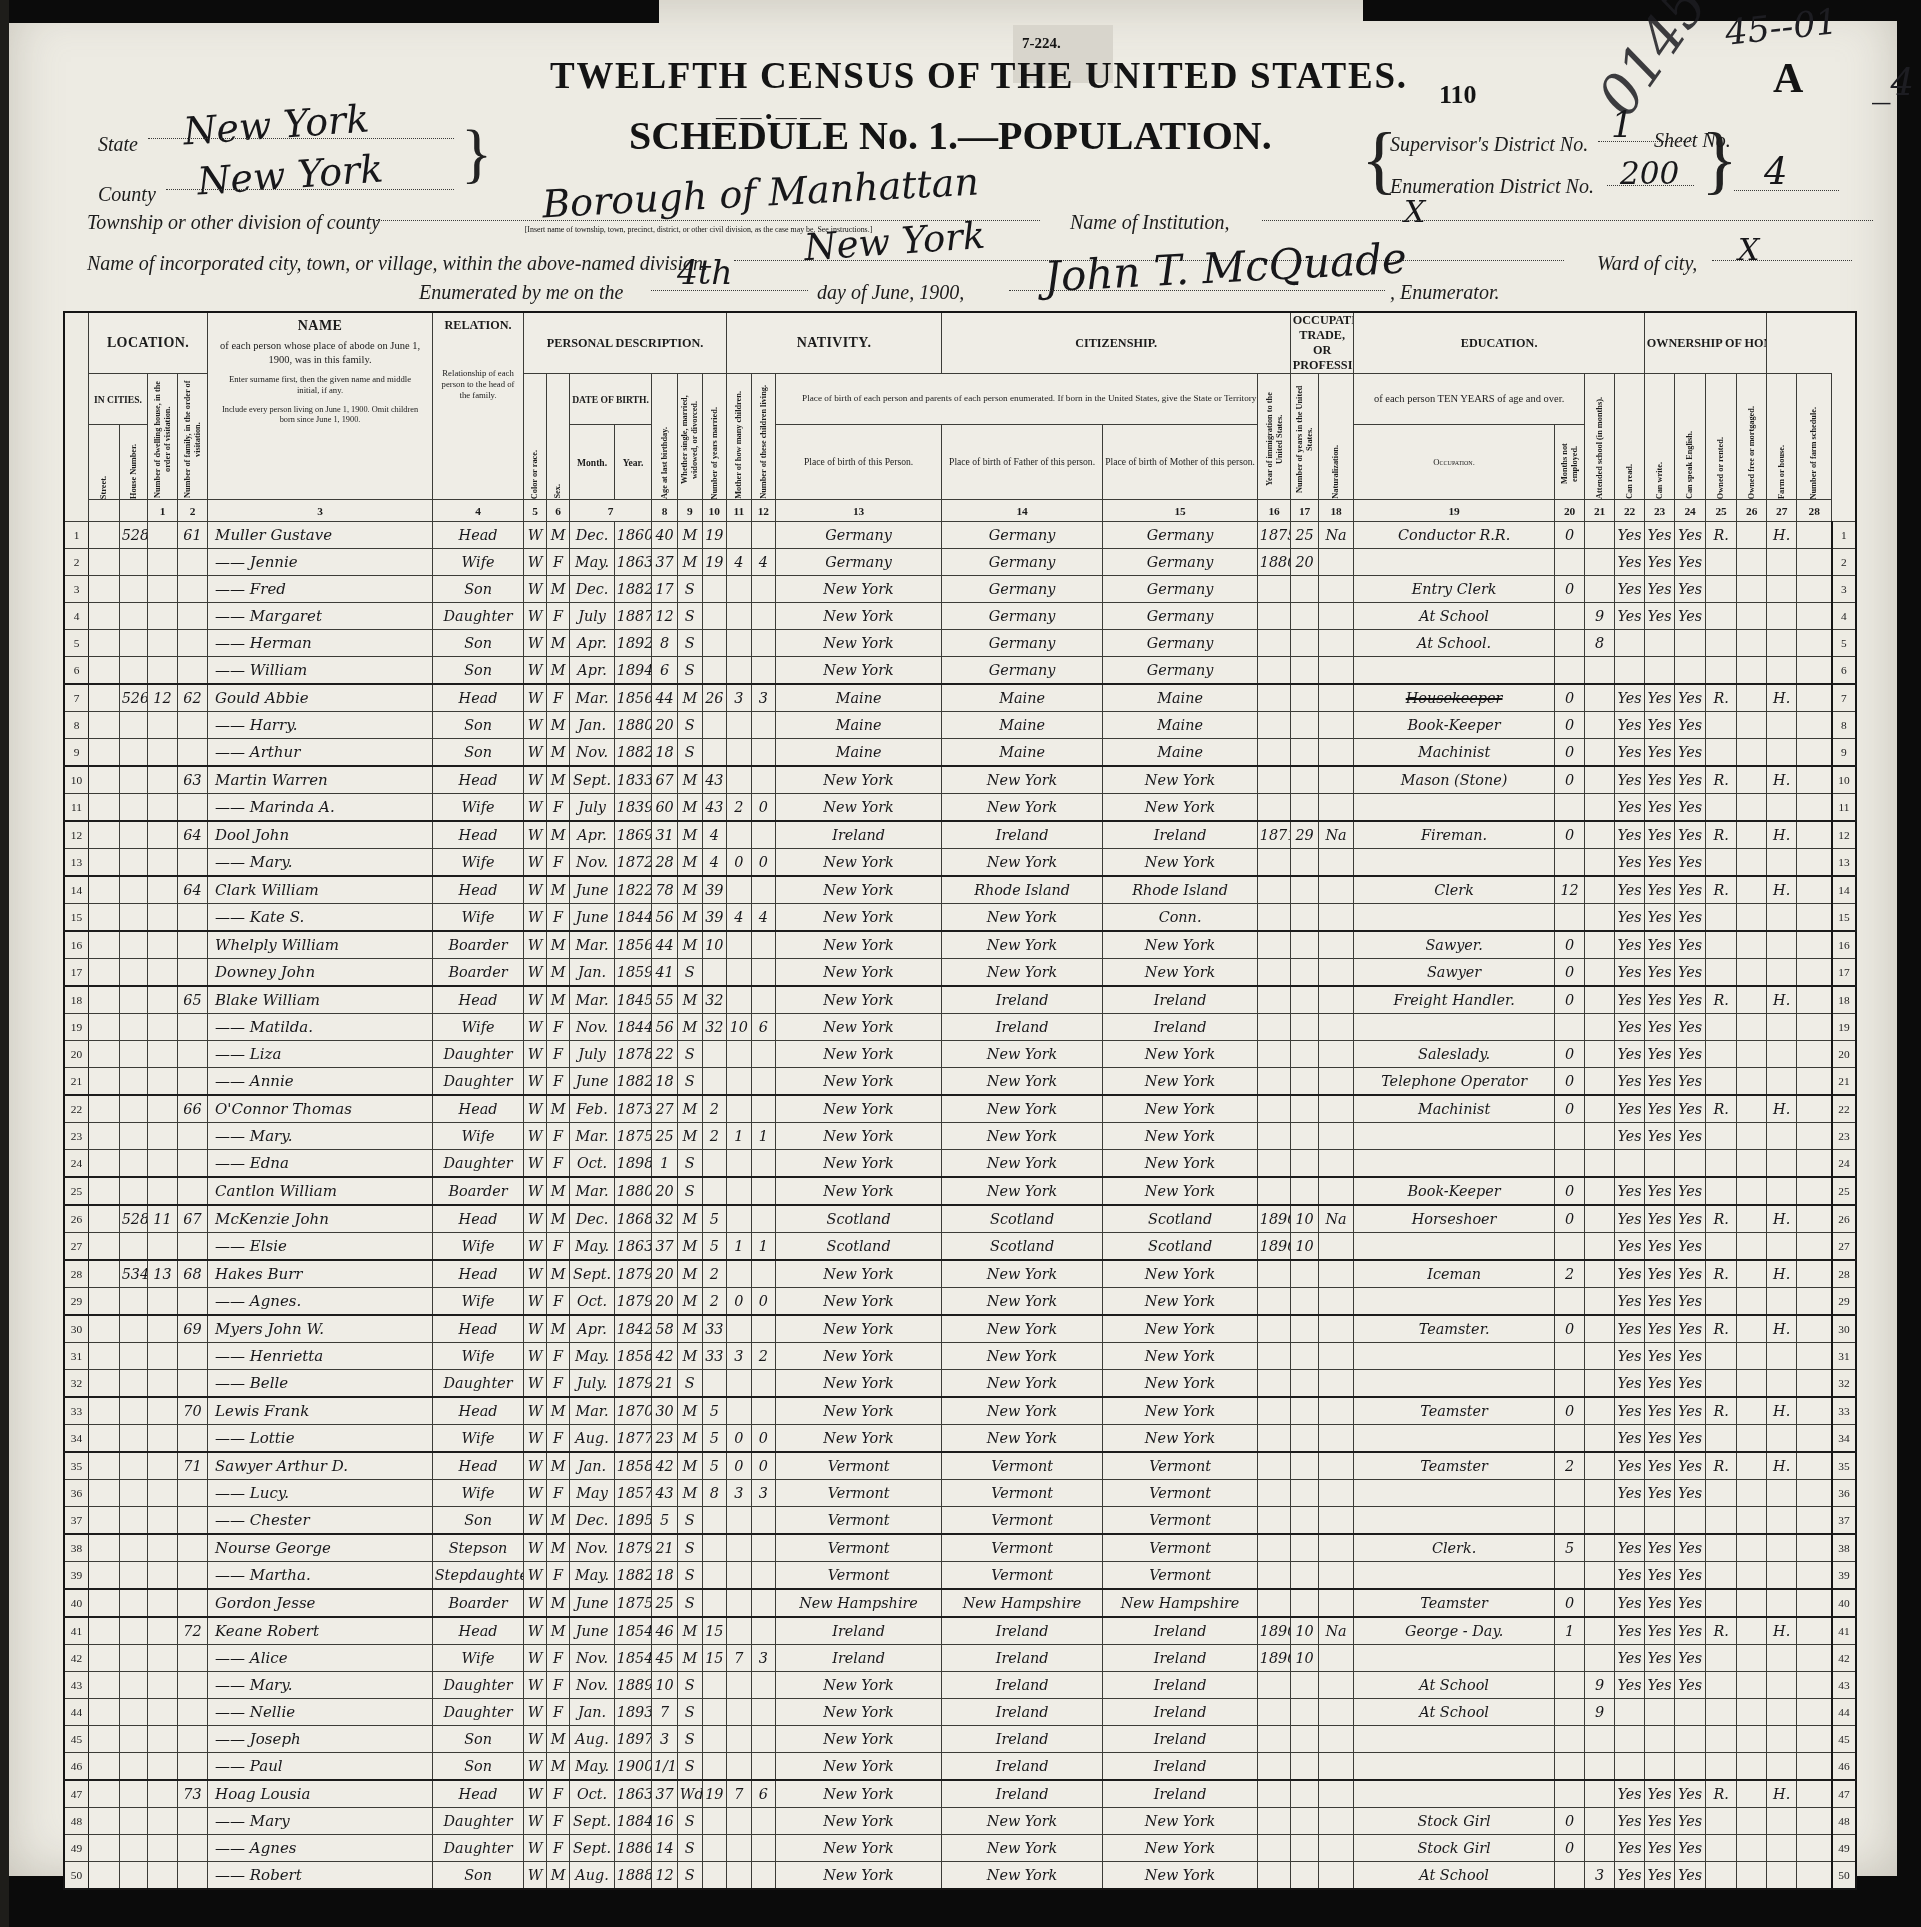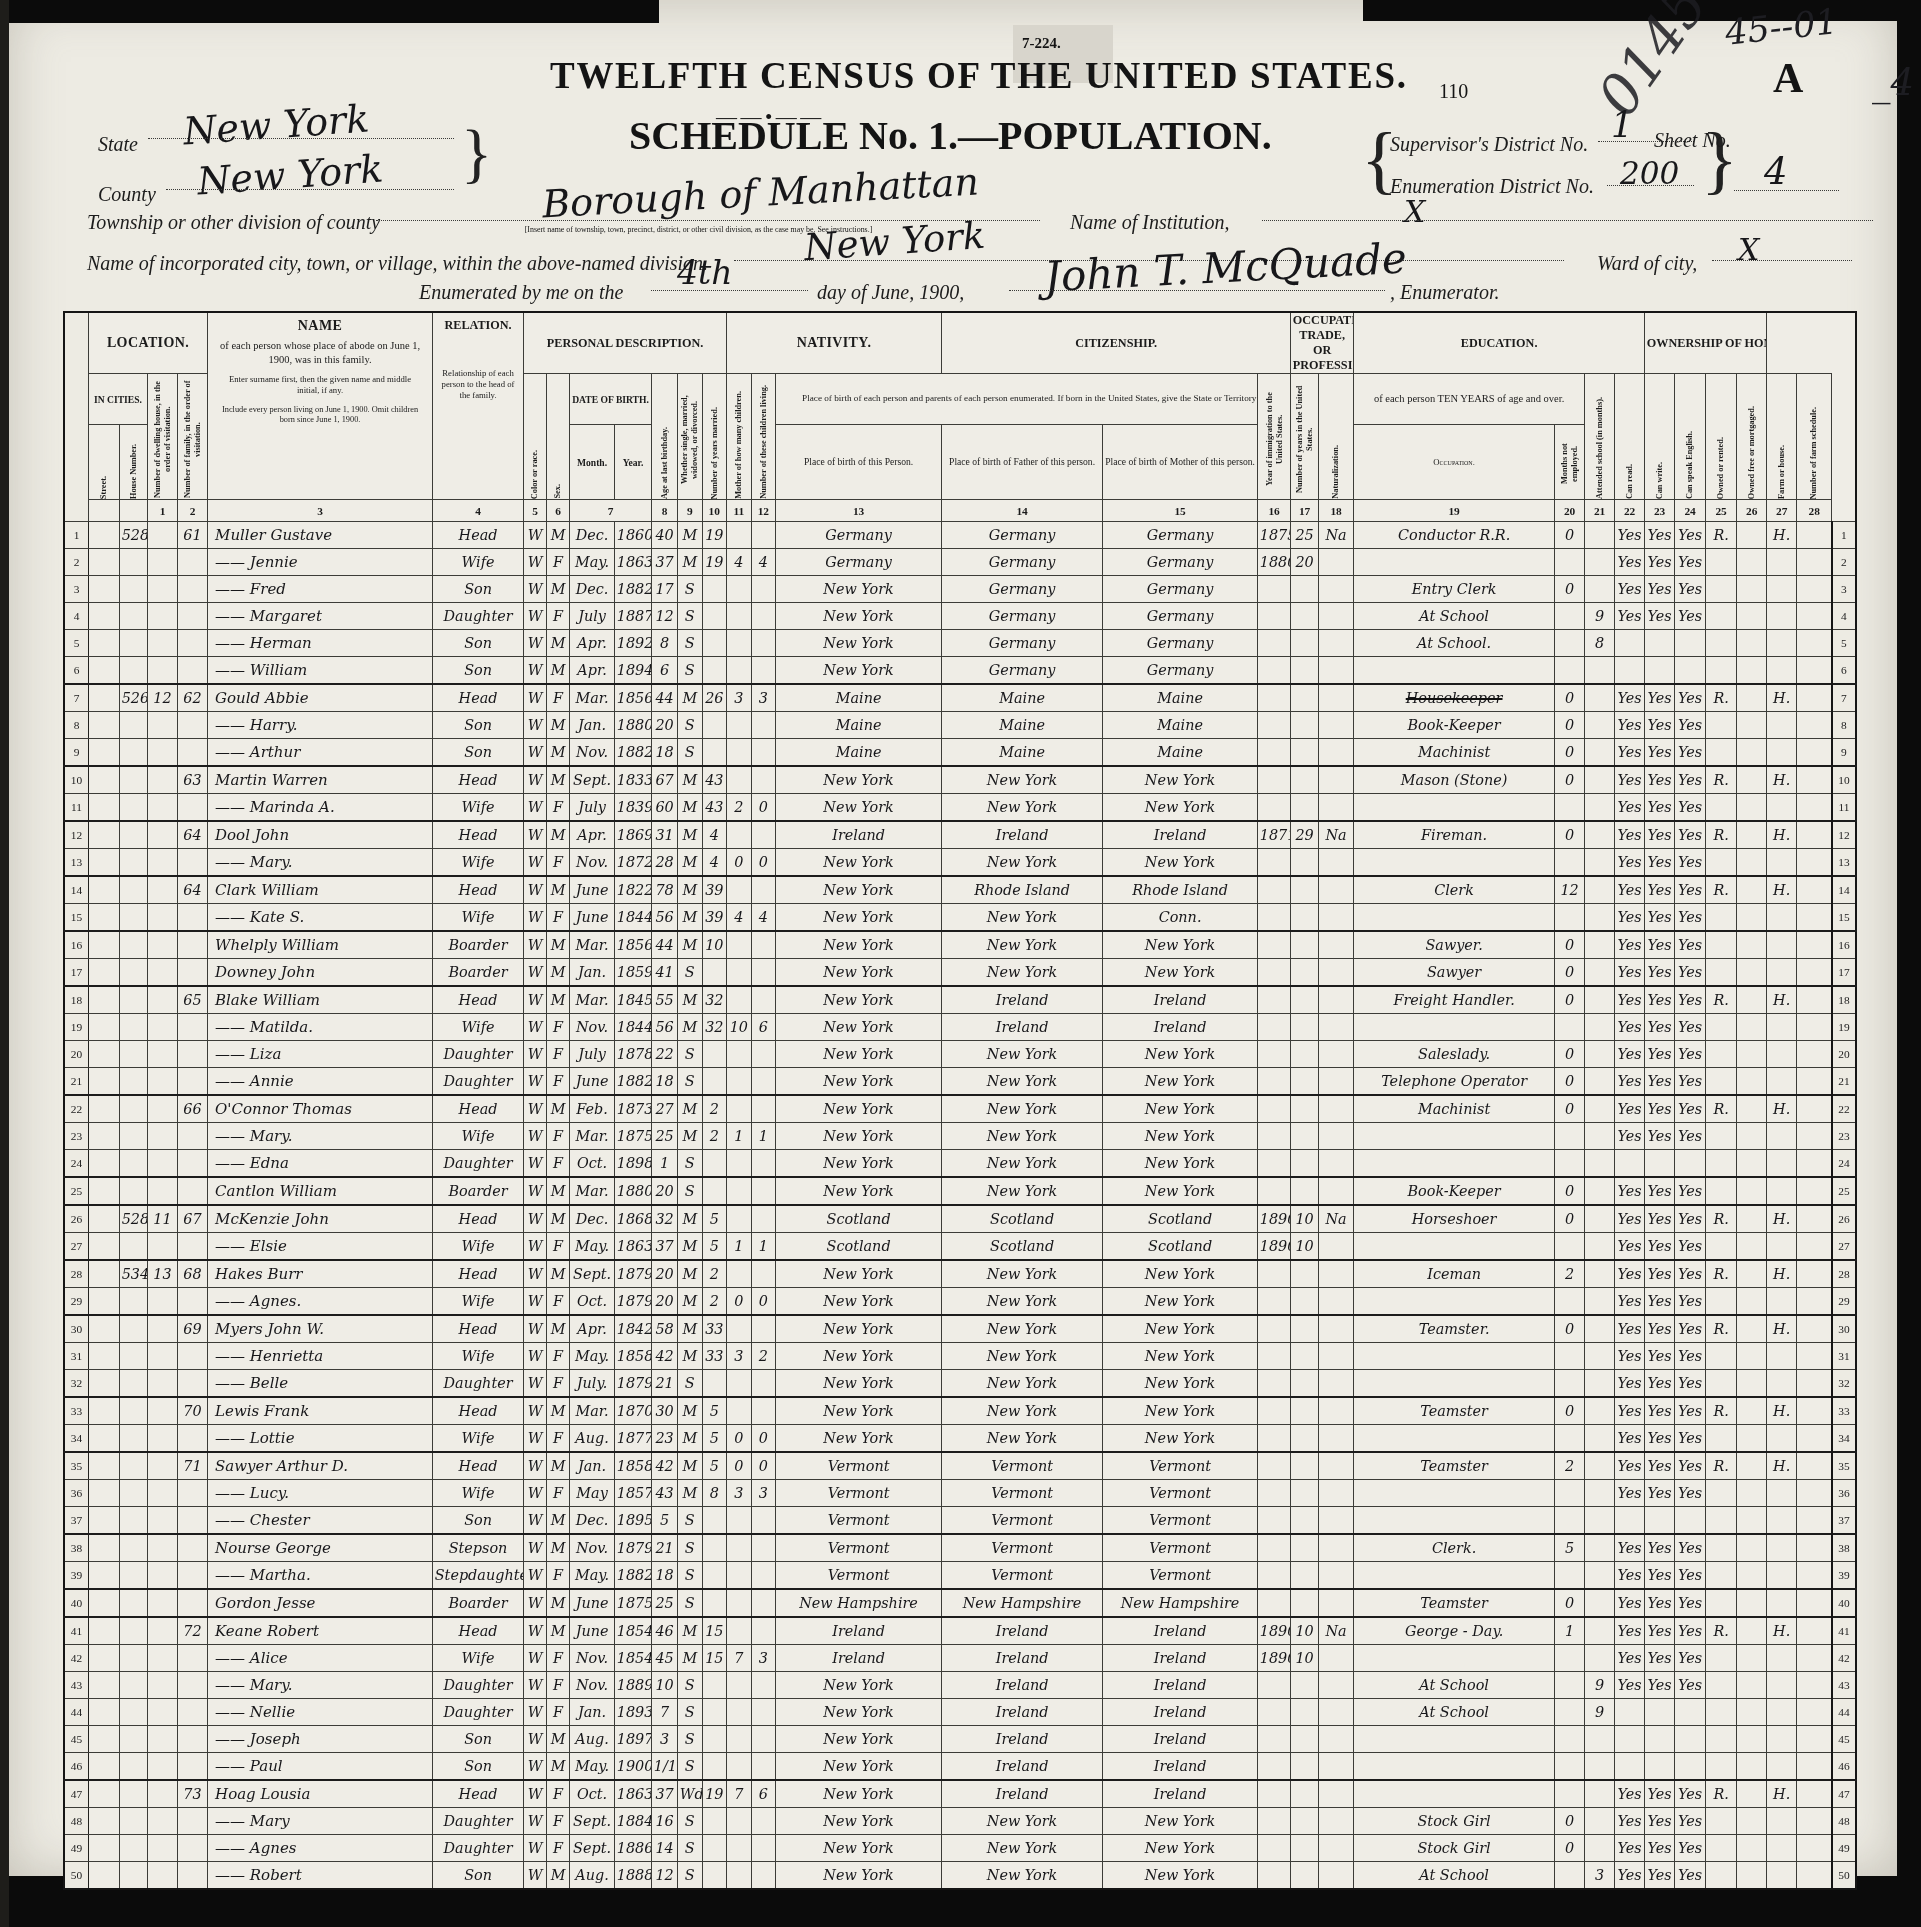--- a/index.html
+++ b/index.html
@@ -57,21 +57,21 @@
   <div class="corner" style="left:0;top:0;width:659px;height:23px;"></div>
   <div class="corner" style="left:1363px;top:0;width:559px;height:21px;"></div>
   <div class="corner" style="left:0;top:1876px;width:1922px;height:52px;"></div>
   <div class="corner" style="left:1897px;top:0;width:24.5px;height:1928px;"></div>
   <div class="corner" style="left:0;top:0;width:8.7px;height:1928px;background:#1e1d1a;"></div>
 
   <div class="graybox" style="left:1013px;top:24.5px;width:100px;height:58px;"></div>
   <div class="ink" style="position:absolute;left:1022px;top:35px;font-weight:bold;font-size:15px;">7-224.</div>
 
   <div class="ink" style="position:absolute;left:550px;top:54px;font-size:37px;font-weight:bold;letter-spacing:1.7px;">TWELFTH CENSUS OF THE UNITED STATES.</div>
-  <div class="ink" style="position:absolute;left:1439px;top:80px;font-size:20px;font-weight:normal;">110</div>
+  <div class="ink" style="position:absolute;left:1439px;top:80px;font-size:26px;font-weight:bold;">110</div>
 
   <div class="scrawl" style="left:1581px;top:17.5px;font-size:56px;transform:rotate(-55deg);opacity:.85;">0145</div>
   <div class="scrawl" style="left:1725px;top:7px;font-size:35px;transform:rotate(-6deg);">45--01</div>
   <div class="ink" style="position:absolute;left:1773px;top:54px;font-size:42px;font-weight:bold;">A</div>
   <div class="scrawl" style="left:1872px;top:61px;font-size:37px;">_4</div>
 
   <div class="ink" style="position:absolute;left:716px;top:105px;font-size:21px;letter-spacing:3.5px;">——•——</div>
 
   <div class="ink" style="position:absolute;left:629px;top:112px;font-size:40px;font-weight:bold;">SCHEDULE No. 1.—POPULATION.</div>
 

